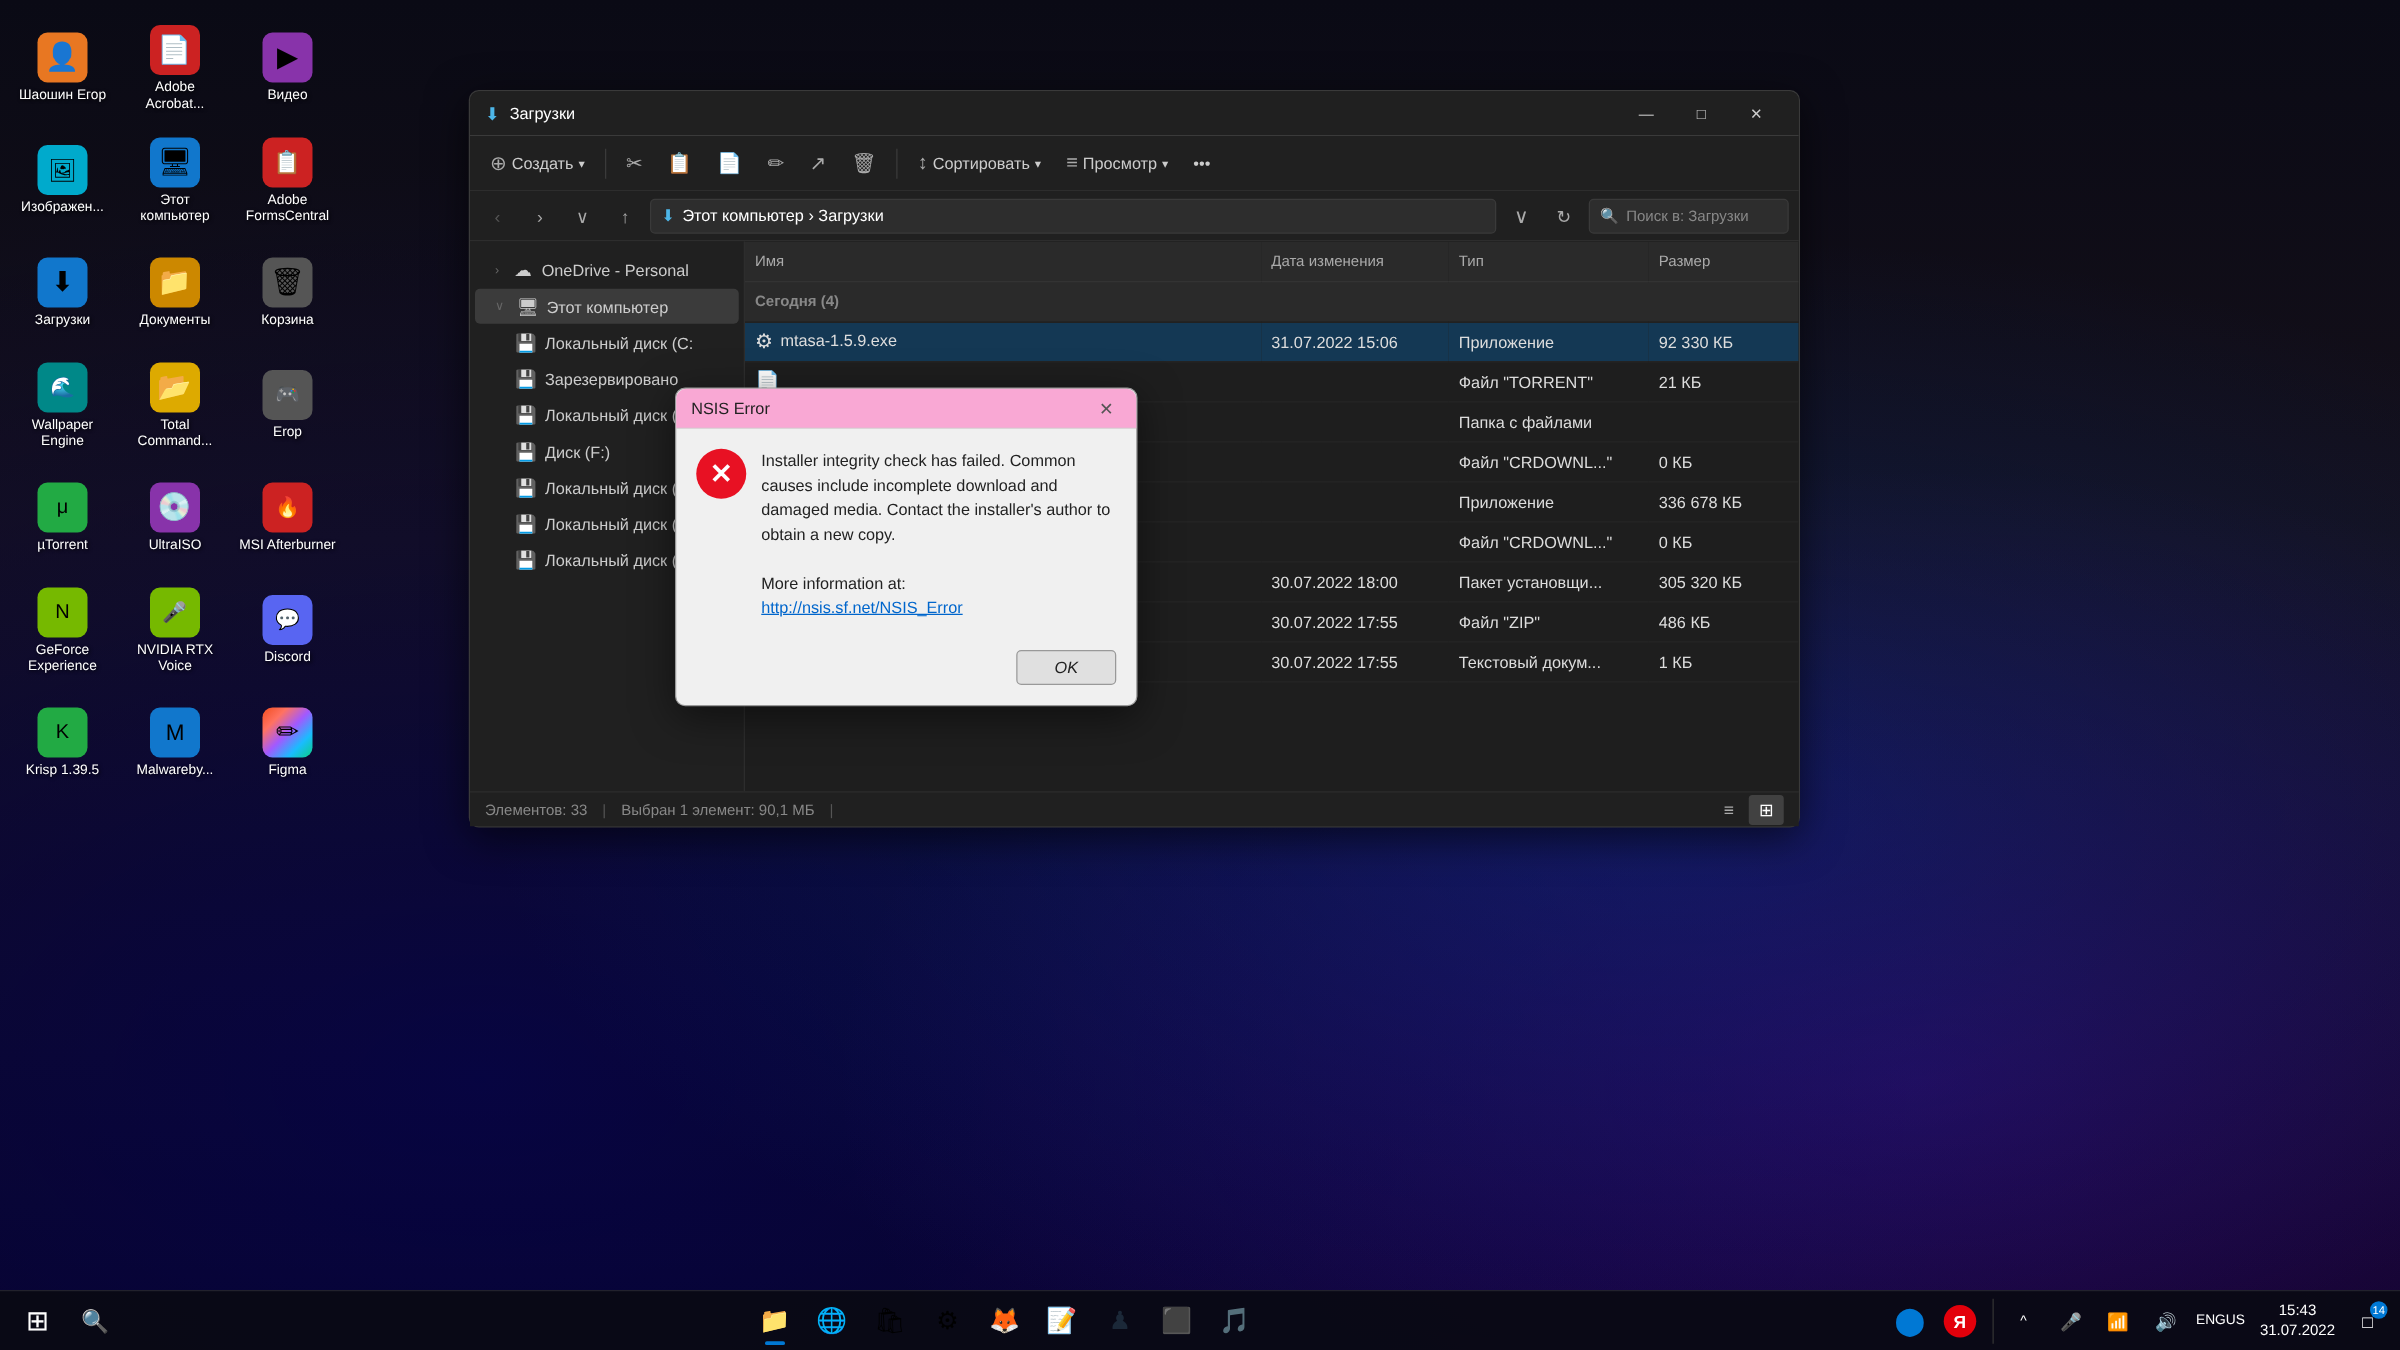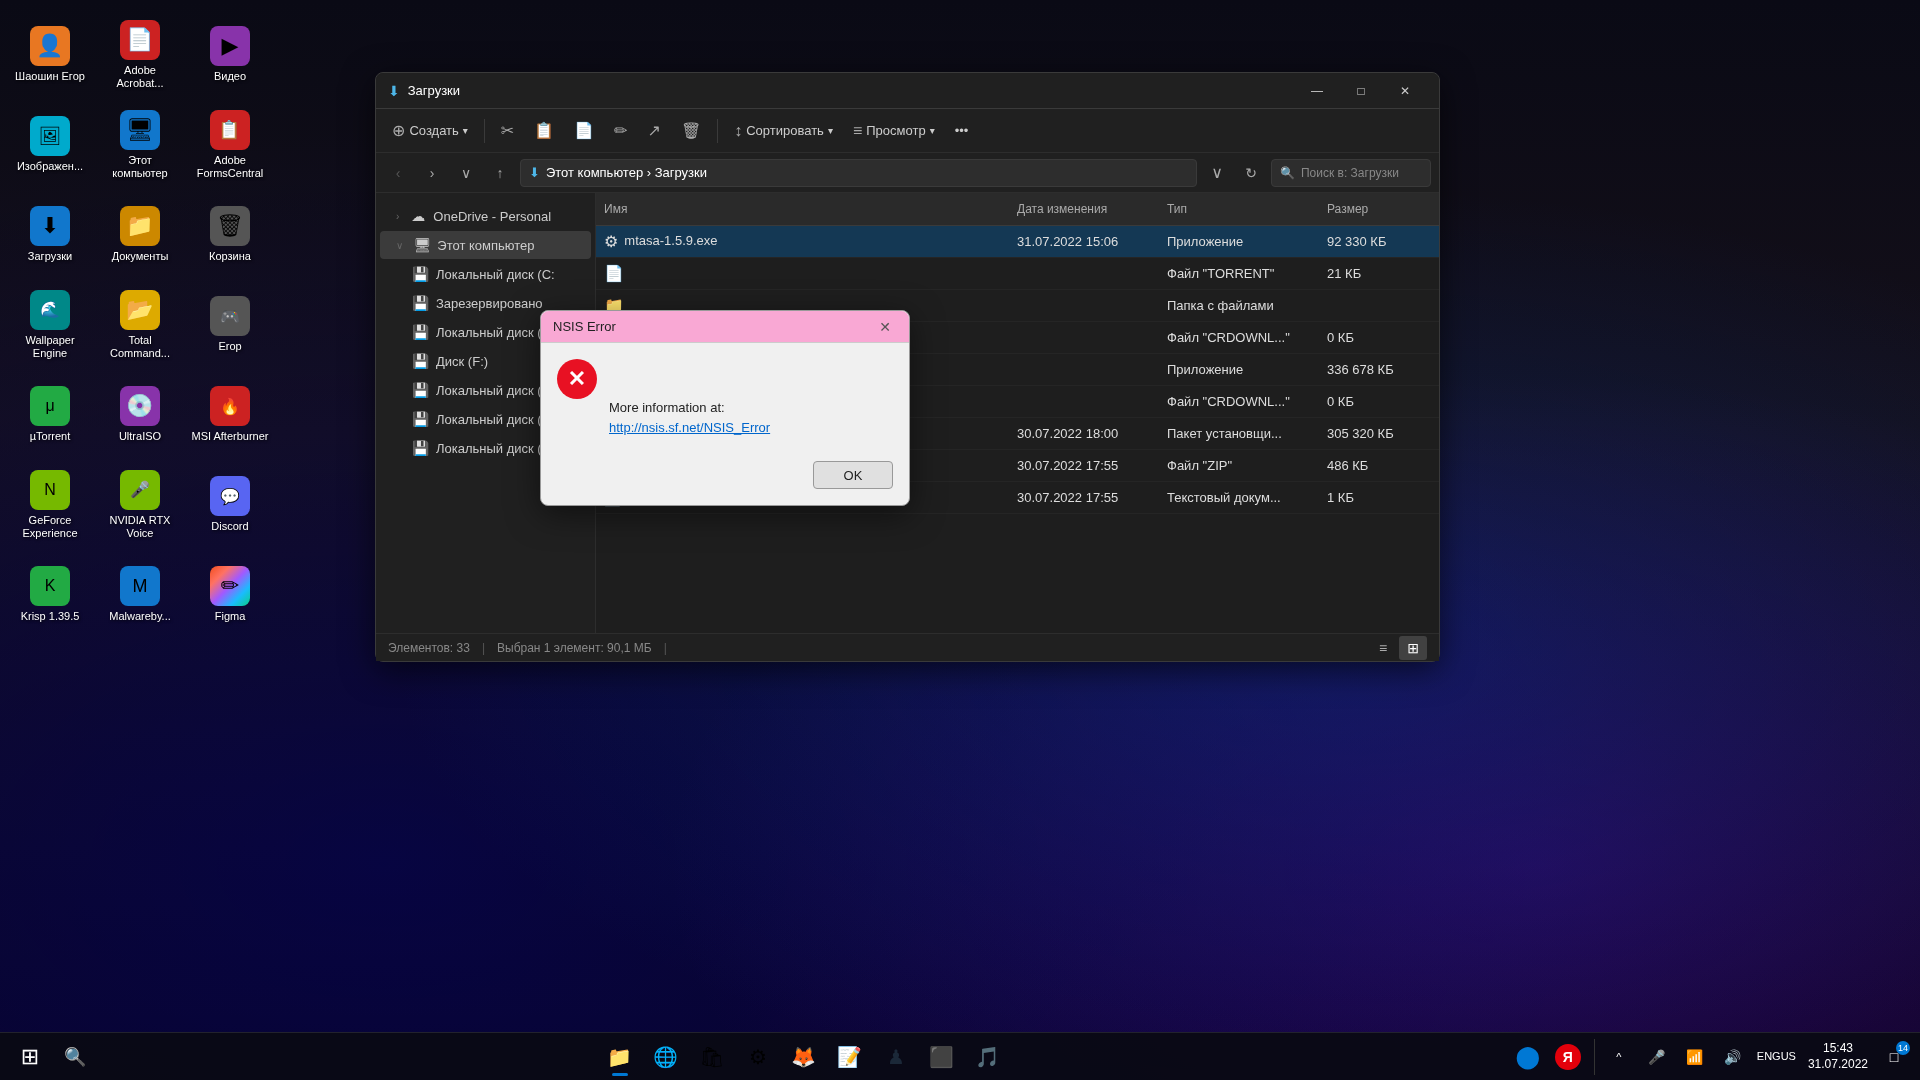--- a/index.html
+++ b/index.html
@@ -500,20 +500,21 @@
       height: 28px;
       background: #e0e0e0;
       border: 1px solid #999;
       border-radius: 4px;
       display: flex;
       align-items: center;
       justify-content: center;
       cursor: pointer;
       font-size: 13px;
       color: #222;
+      font-style: italic;
     }
 
     
     .notification-badge {
       position: absolute;
       top: 2px;
       right: 2px;
       width: 14px;
       height: 14px;
       background: #0078d4;
@@ -812,20 +813,23 @@
         <table class="file-table">
           <thead>
             <tr>
               <th>Имя</th>
               <th style="width:150px">Дата изменения</th>
               <th style="width:160px">Тип</th>
               <th style="width:120px">Размер</th>
             </tr>
           </thead>
           <tbody>
+            <tr class="section-header">
+              <td colspan="4">Сегодня (4)</td>
+            </tr>
             <tr class="selected">
               <td><span class="file-icon">⚙</span><span>mtasa-1.5.9.exe</span></td>
               <td>31.07.2022 15:06</td>
               <td>Приложение</td>
               <td>92 330 КБ</td>
             </tr>
             <tr>
               <td><span class="file-icon">📄</span></td>
               <td></td>
               <td>Файл "TORRENT"</td>
@@ -893,20 +897,21 @@
   </div>
 
   <div class="nsis-dialog">
     <div class="dialog-titlebar">
       <span class="dialog-title">NSIS Error</span>
       <div class="dialog-close">✕</div>
     </div>
     <div class="dialog-body">
       <div class="dialog-error-icon">✕</div>
       <div class="dialog-text">
+        <span>Installer integrity check has failed. Common causes include incomplete download and damaged media. Contact the installer's author to obtain a new copy.</span>
         <br><br>
         <span>More information at:</span><br>
         <span class="dialog-link">http://nsis.sf.net/NSIS_Error</span>
       </div>
     </div>
     <div class="dialog-footer">
       <div class="dialog-ok-btn">OK</div>
     </div>
   </div>
 

